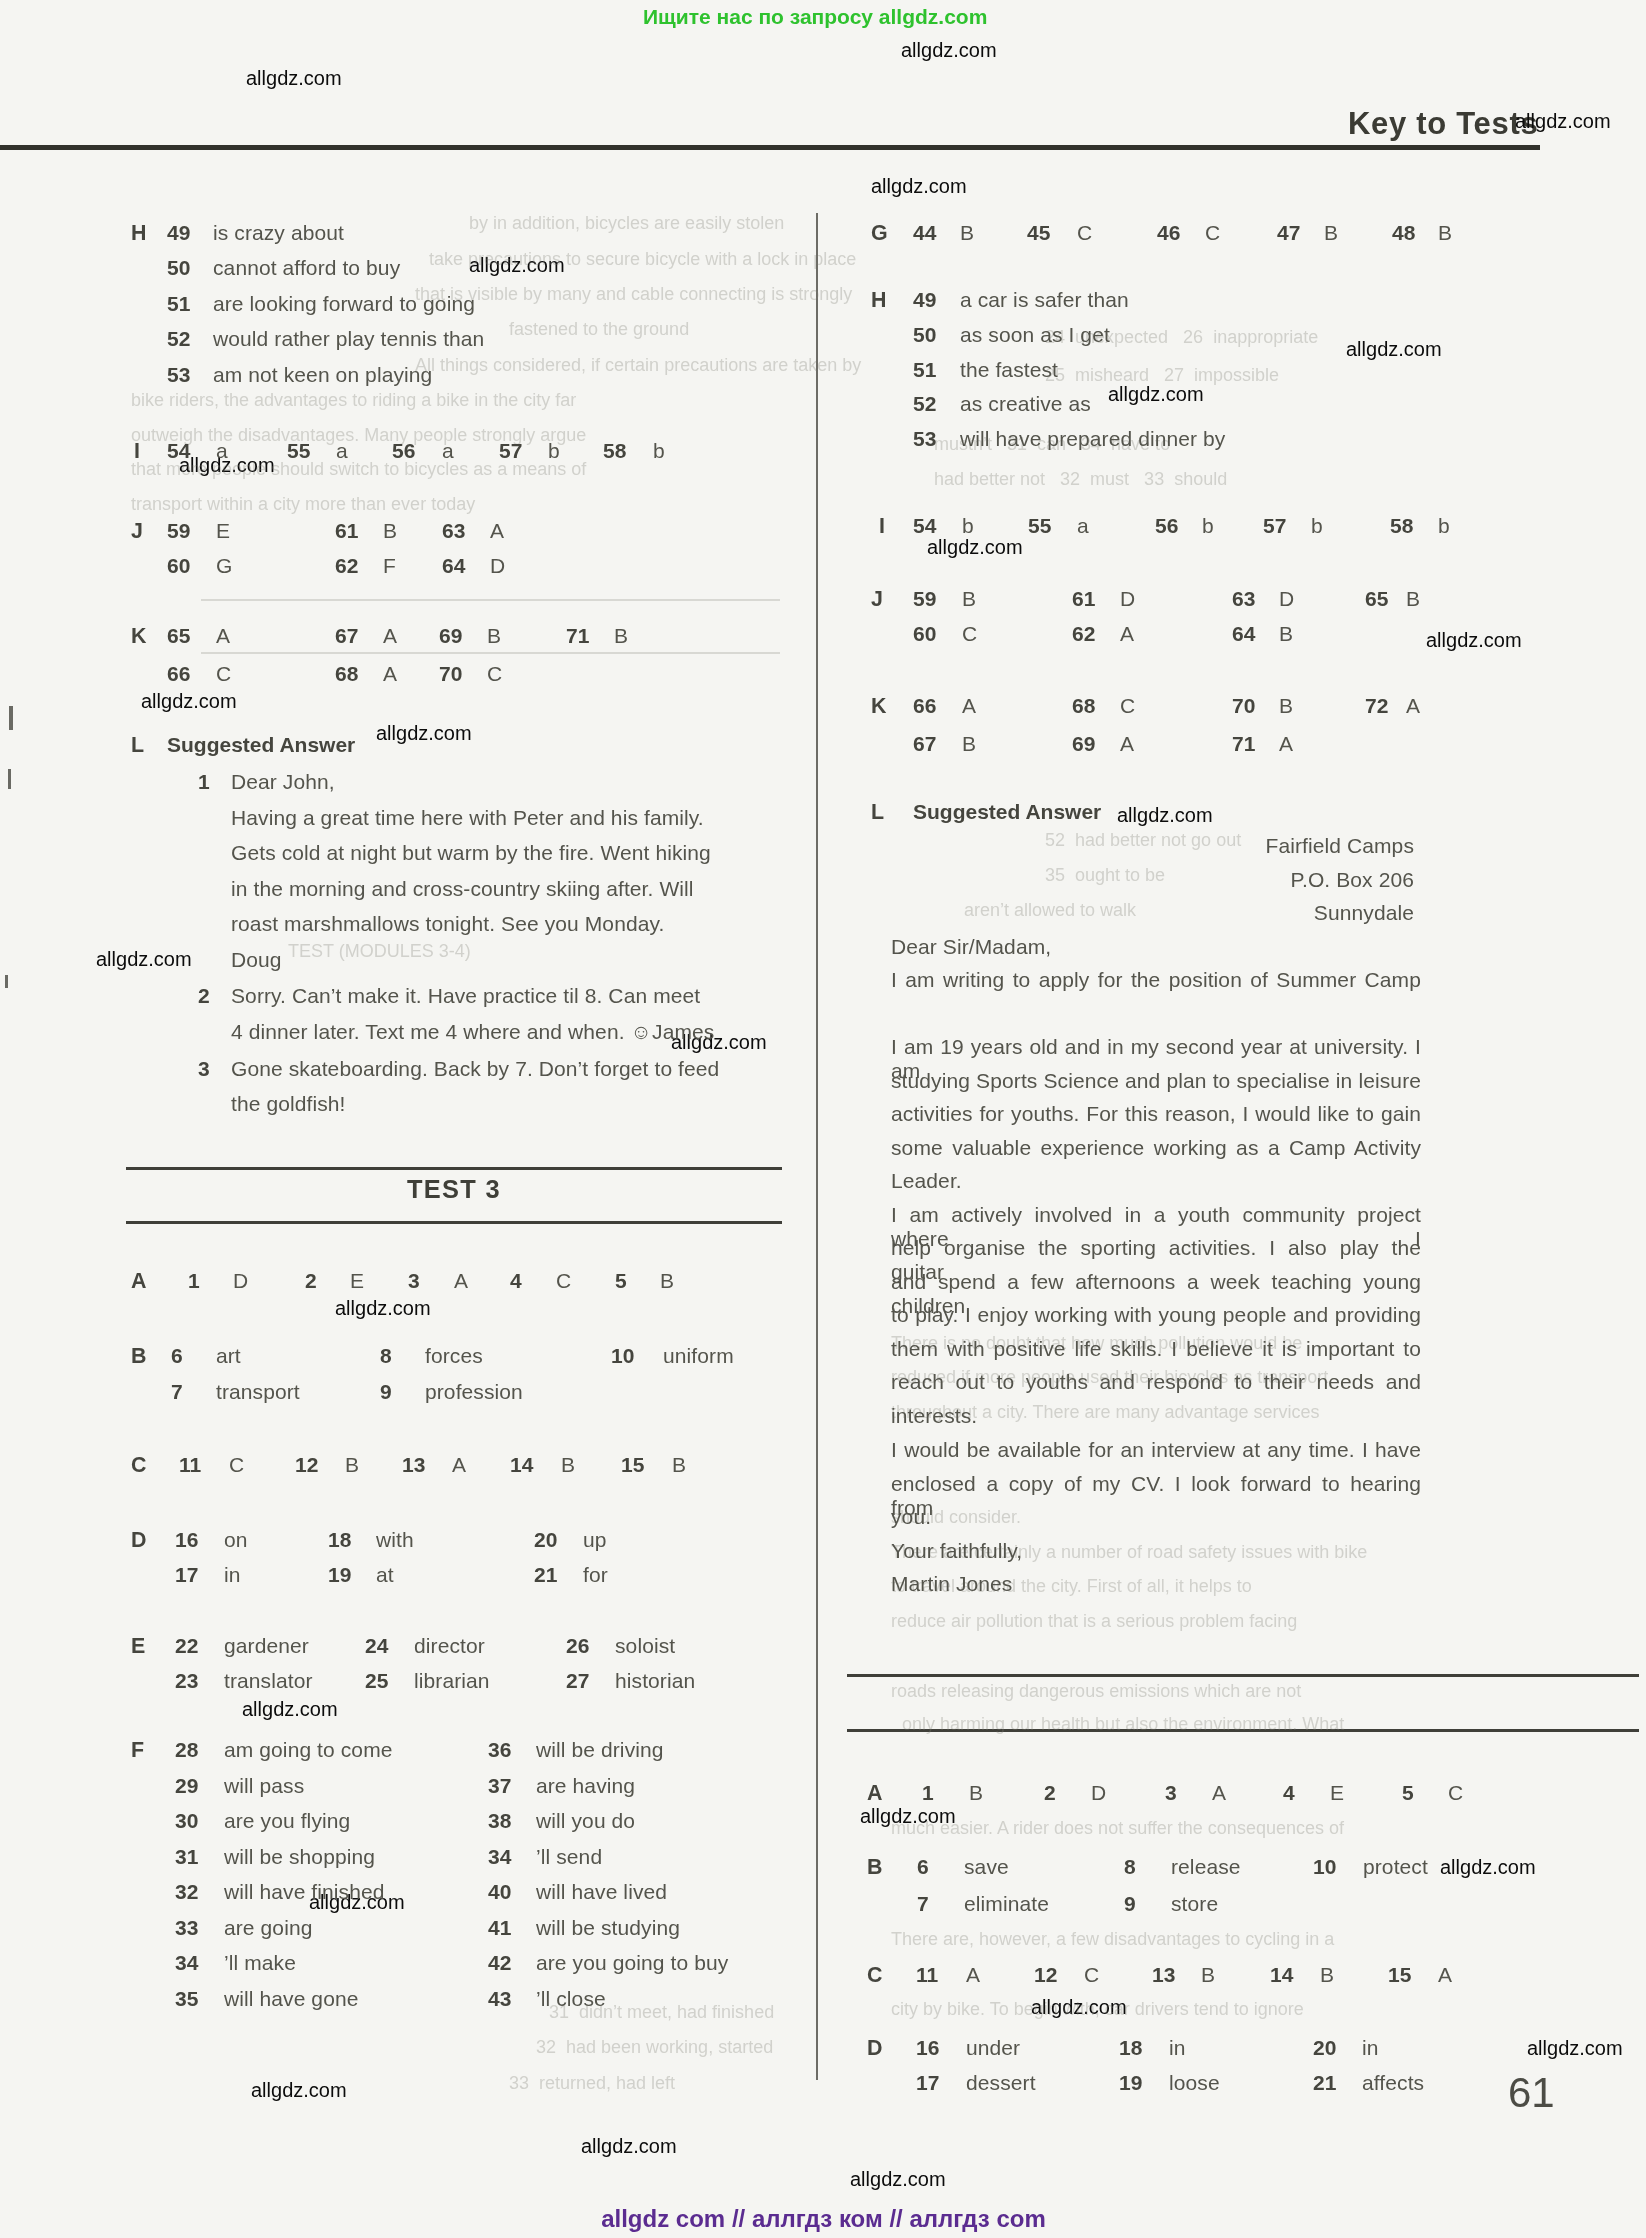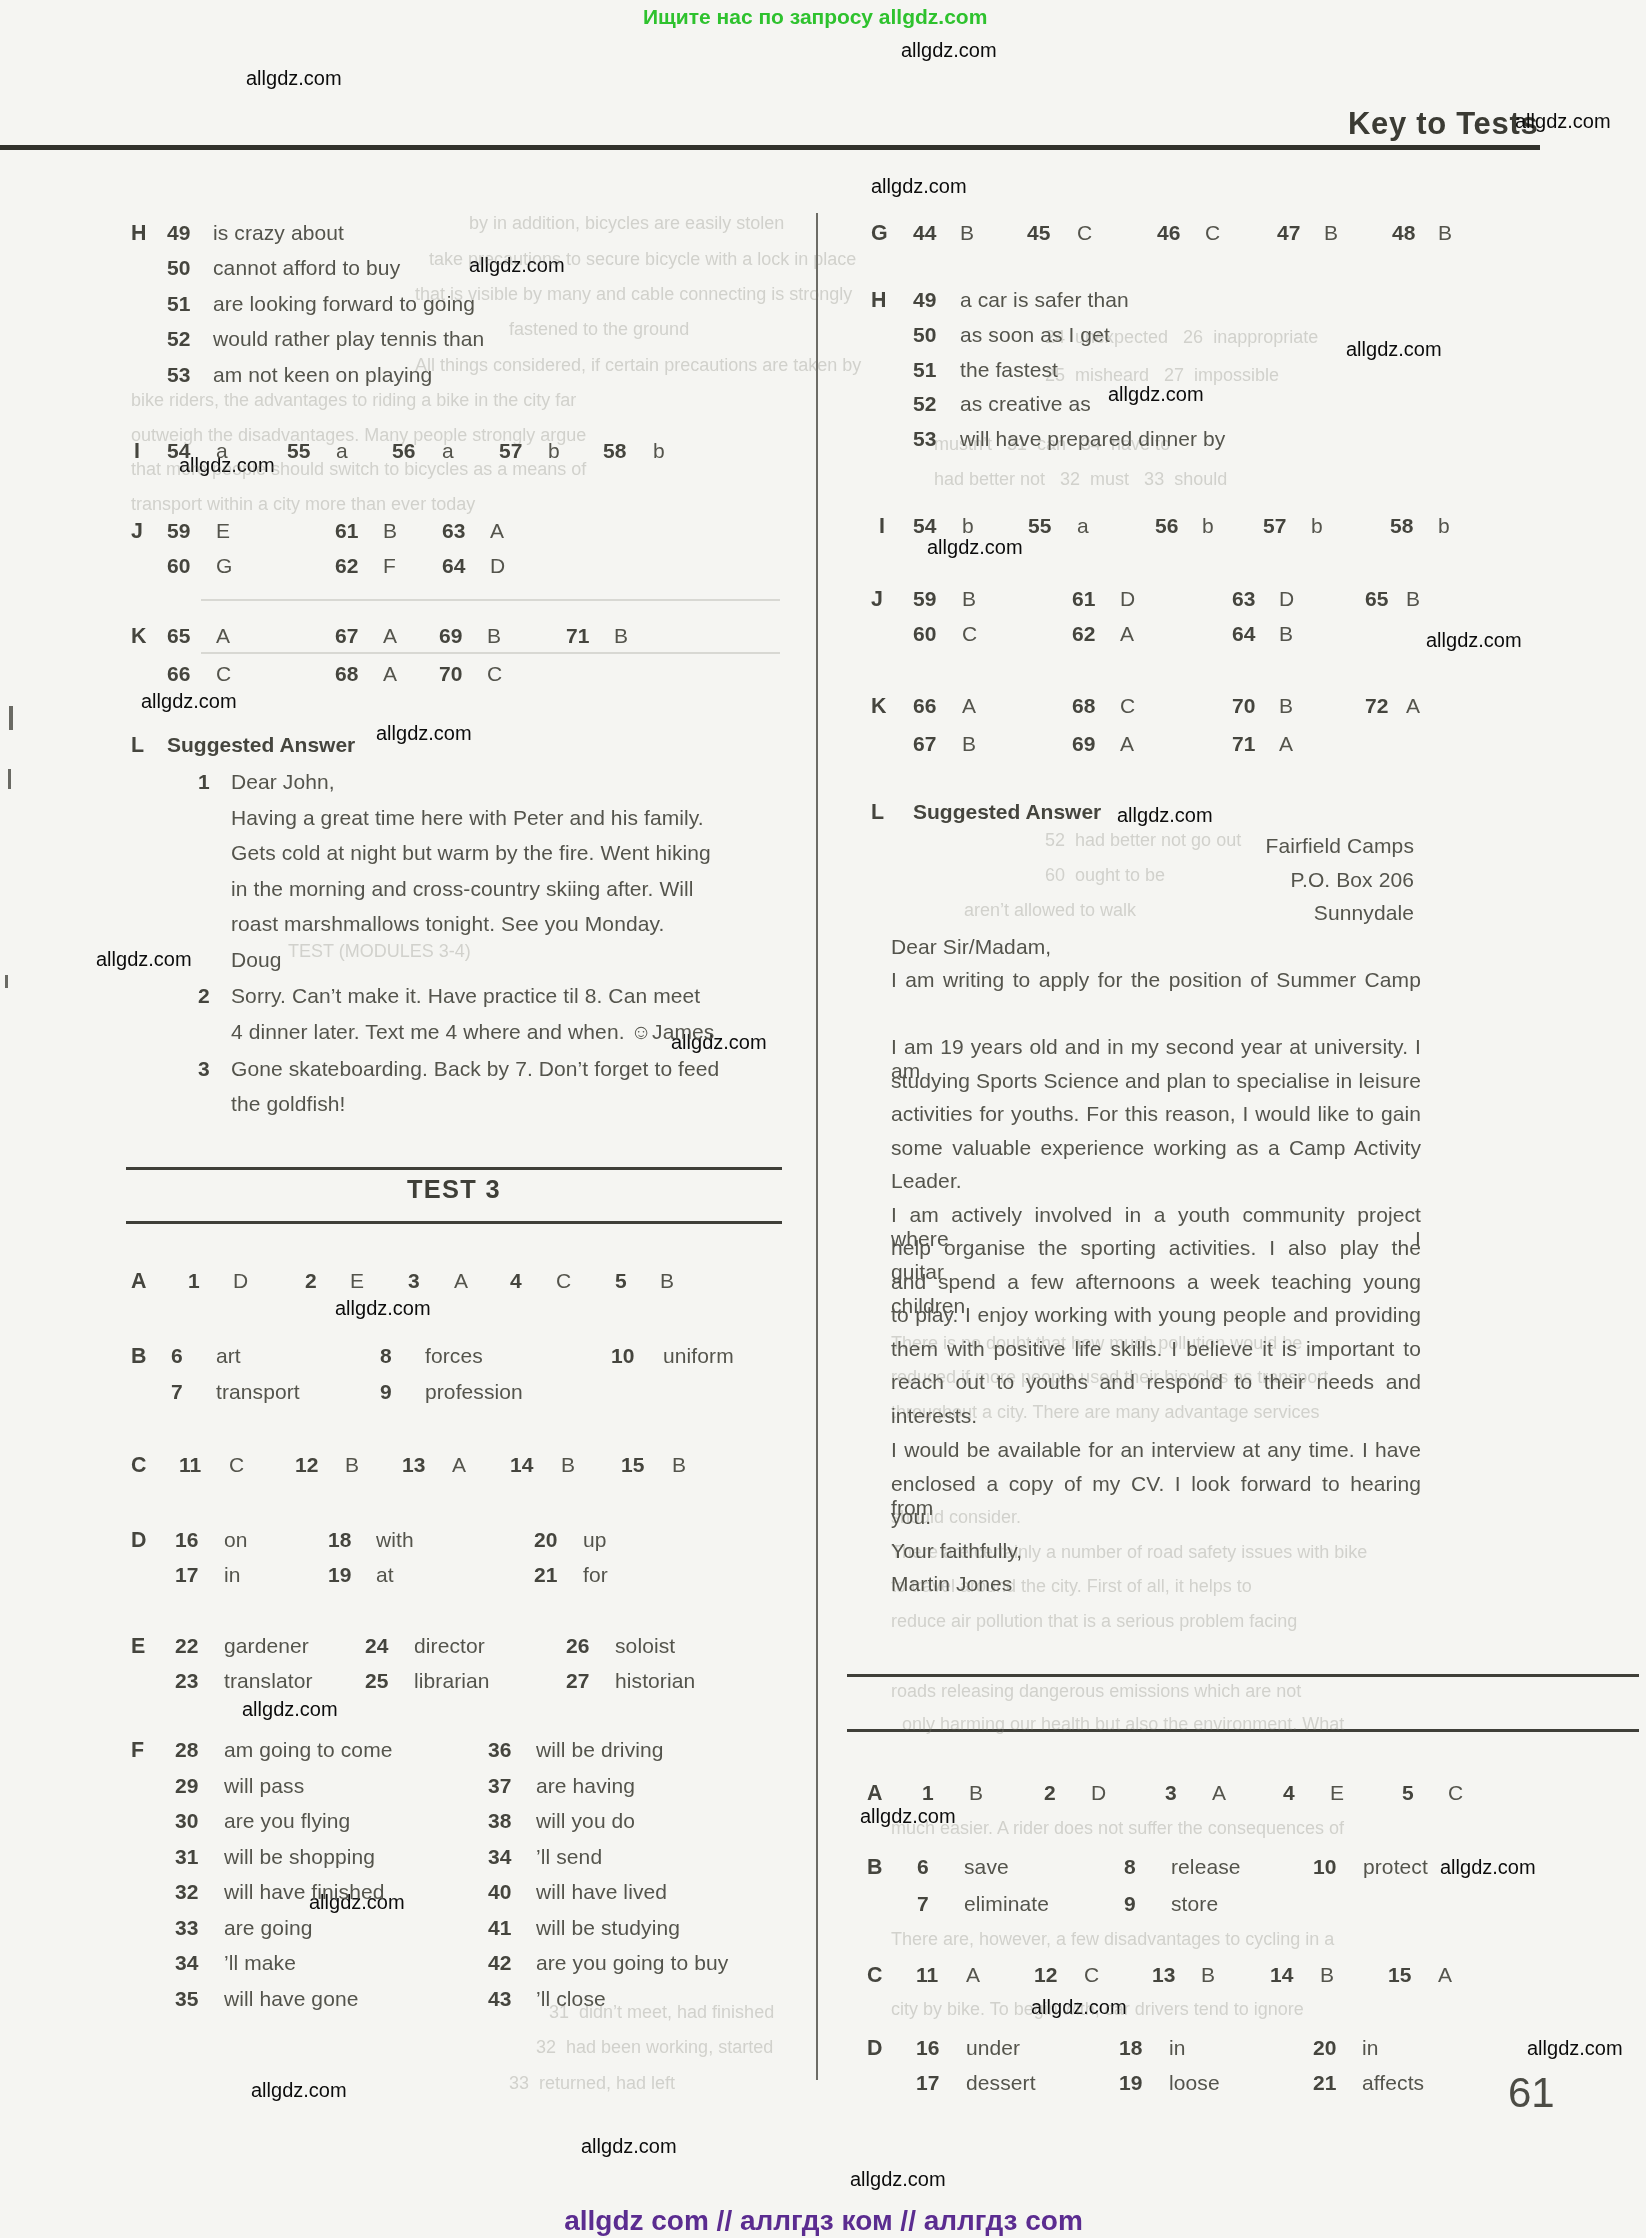--- a/index.html
+++ b/index.html
@@ -15,21 +15,21 @@
     color:#4f4f48;
   }
   .abs{position:absolute;white-space:pre;}
   .ans{font-size:21px;font-weight:500;color:#54544c;letter-spacing:0.1px;}
   .num{font-size:21px;font-weight:700;color:#45453e;}
   .label{font-size:21.4px;font-weight:700;color:#45453e;}
   .heading{font-size:25.4px;font-weight:700;color:#3f3f38;letter-spacing:1.3px;text-align:center;}
   .title{font-size:31px;font-weight:600;color:#3b3b34;letter-spacing:0.7px;}
   .wm{font-size:20px;font-weight:400;color:#0c0c0c;}
   .green{font-size:21px;font-weight:600;color:#2ec22e;}
-  .purple{font-size:28px;font-weight:600;color:#5b2c90;}
+  .purple{font-size:24px;font-weight:600;color:#5b2c90;}
   .pagenum{font-size:42px;font-weight:500;color:#4c4c45;}
   .bleed{font-size:18px;font-weight:500;color:rgba(125,125,115,.30);filter:blur(0.4px);}
   .rule{position:absolute;background:#32322c;}
   .thinrule{position:absolute;background:#3f3f39;}
   .faintline{position:absolute;background:rgba(150,150,140,.30);}
   .divider{position:absolute;background:#55534d;opacity:.85;}
   .edge{position:absolute;background:#6a6a64;}
   .just{white-space:normal;text-align:justify;text-align-last:justify;}
 </style>
 </head>
@@ -93,21 +93,21 @@
     <div class="abs bleed" style="left: 131px; top: 390px;">bike riders, the advantages to riding a bike in the city far</div>
     <div class="abs bleed" style="left: 131px; top: 425px;">outweigh the disadvantages. Many people strongly argue</div>
     <div class="abs bleed" style="left: 131px; top: 459px;">that more people should switch to bicycles as a means of</div>
     <div class="abs bleed" style="left: 131px; top: 494px;">transport within a city more than ever today</div>
     <div class="abs bleed" style="left: 288px; top: 941px;">TEST (MODULES 3-4)</div>
     <div class="abs bleed" style="left: 1045px; top: 327px;">24  unexpected   26  inappropriate</div>
     <div class="abs bleed" style="left: 1045px; top: 365px;">25  misheard   27  impossible</div>
     <div class="abs bleed" style="left: 934px; top: 434px;">mustn’t   31  can   34  have to</div>
     <div class="abs bleed" style="left: 934px; top: 469px;">had better not   32  must   33  should</div>
     <div class="abs bleed" style="left: 1045px; top: 830px;">52  had better not go out</div>
-    <div class="abs bleed" style="left: 1045px; top: 865px;">60  ought to be</div>
+    <div class="abs bleed" style="left: 1045px; top: 865px;">35  ought to be</div>
     <div class="abs bleed" style="left: 964px; top: 900px;">aren’t allowed to walk</div>
     <div class="abs bleed" style="left: 891px; top: 1333px;">There is no doubt that how much pollution would be</div>
     <div class="abs bleed" style="left: 891px; top: 1367px;">reduced if more people used their bicycles as transport</div>
     <div class="abs bleed" style="left: 891px; top: 1402px;">throughout a city. There are many advantage services</div>
     <div class="abs bleed" style="left: 891px; top: 1507px;">should consider.</div>
     <div class="abs bleed" style="left: 891px; top: 1542px;">There are certainly a number of road safety issues with bike</div>
     <div class="abs bleed" style="left: 891px; top: 1576px;">to travel around the city. First of all, it helps to</div>
     <div class="abs bleed" style="left: 891px; top: 1611px;">reduce air pollution that is a serious problem facing</div>
     <div class="abs bleed" style="left: 891px; top: 1681px;">roads releasing dangerous emissions which are not</div>
     <div class="abs bleed" style="left: 891px; top: 1714px; margin-left: 11px;">only harming our health but also the environment. What</div>

